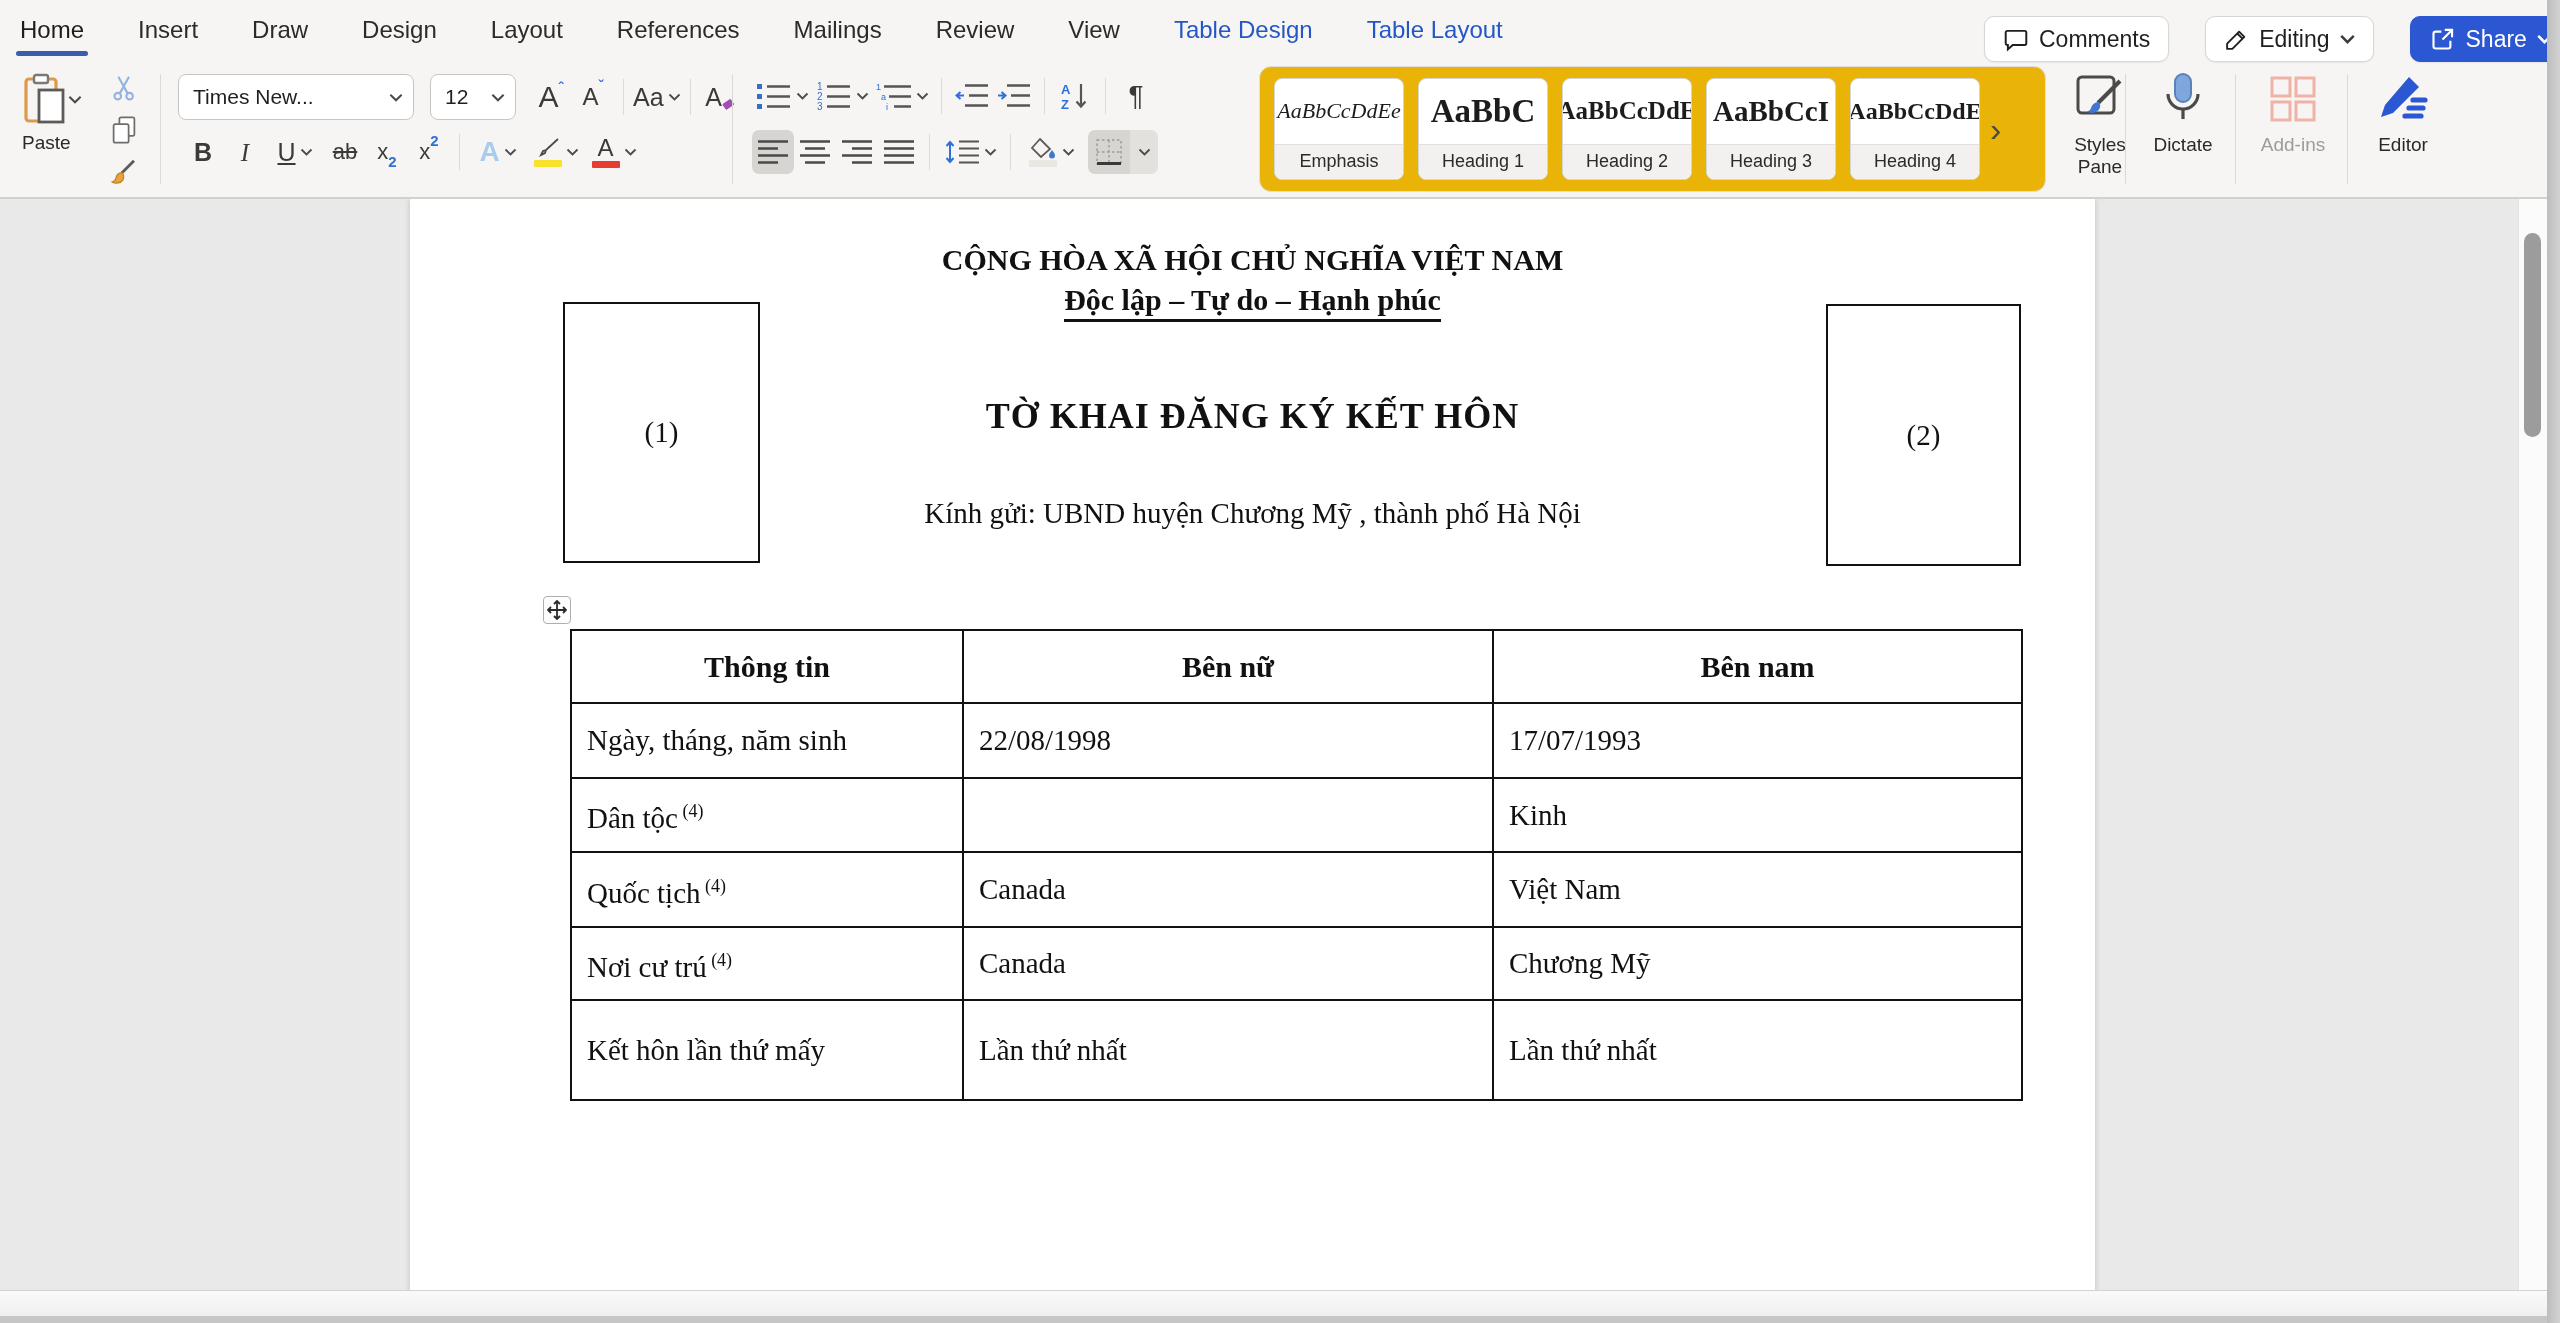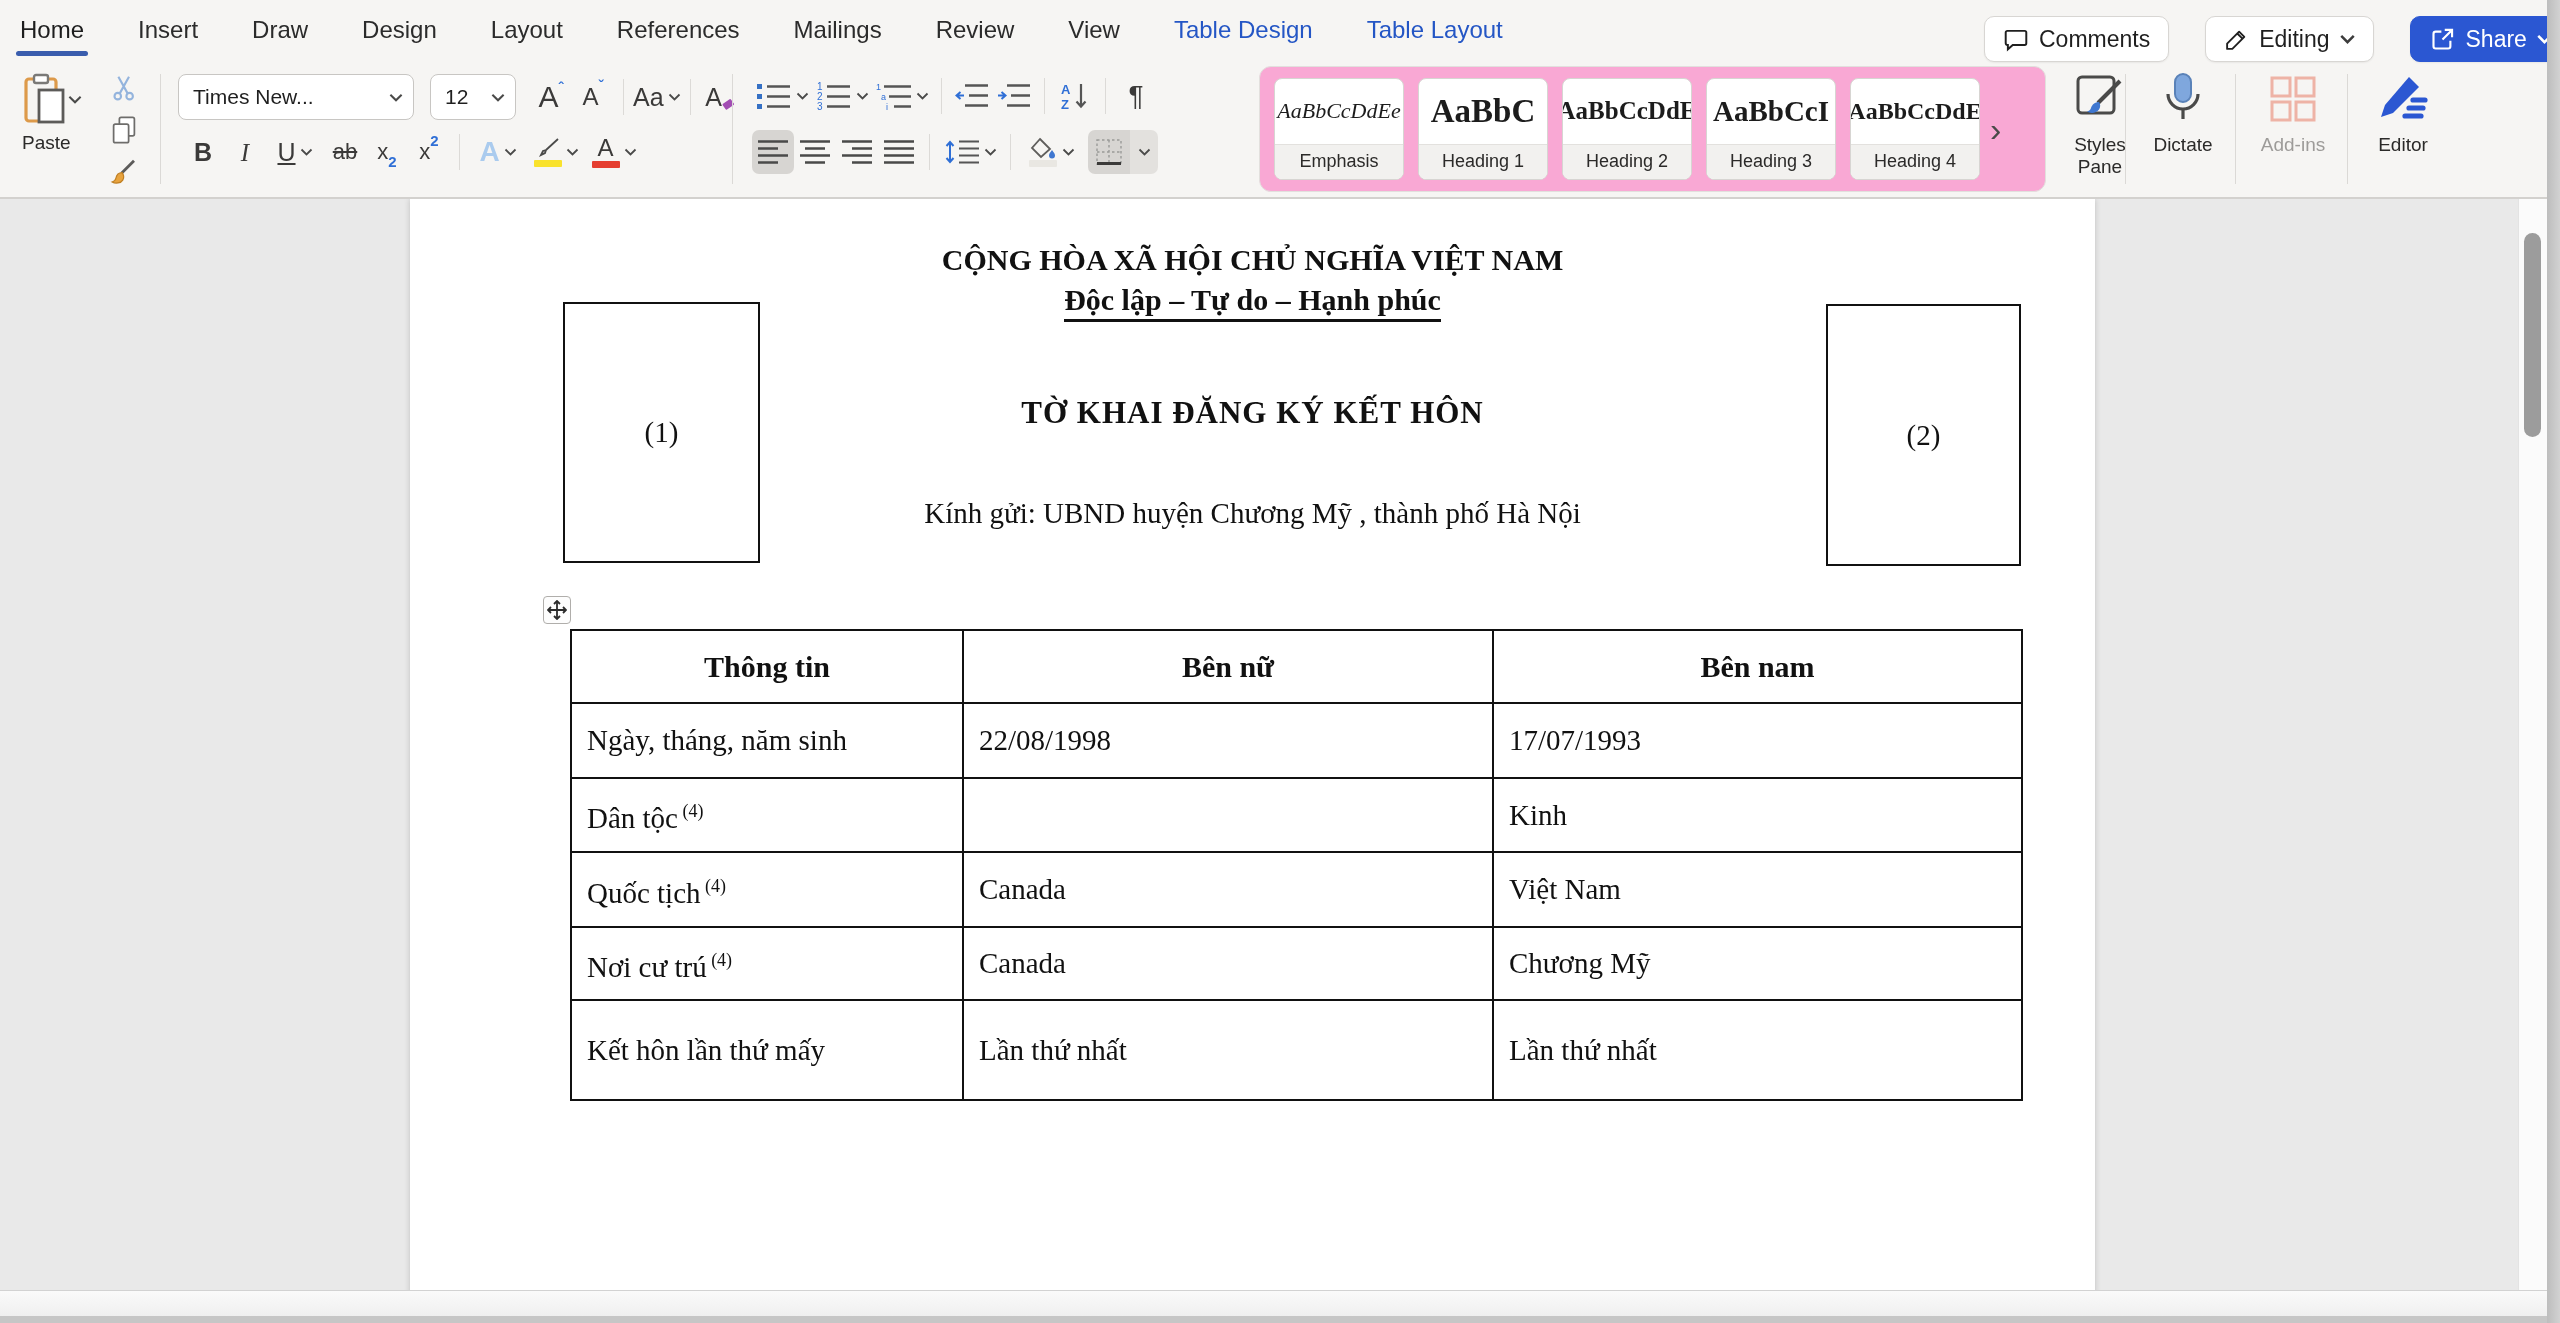--- a/index.html
+++ b/index.html
@@ -57,21 +57,21 @@
   .combo .dd polyline { fill:none; stroke:#4a4a49; stroke-width:1.8; }
 
   .glyph { font-size:25px; color:#3b3a39; line-height:1; }
   .serifB { font-family:"Liberation Serif",serif; }
   .u-line { text-decoration:underline; }
   .strike { text-decoration:line-through; }
   .blue-mark { color:#2f6fd6; font-size:15px; font-weight:bold; }
   .colorbar { display:block; height:7px; width:28px; margin-top:1px; border-radius:1px; }
 
   
-  .gallery { position:absolute; left:1259px; top:6px; width:787px; height:126px; background:#f9a8d4;
+  .gallery { position:absolute; left:1259px; top:6px; width:787px; height:126px; background:#eab308;
     border:1px solid #e2e0dd; border-radius:12px; display:flex; align-items:center; padding:0 6px 0 14px; }
   .gallery-items { display:flex; gap:14px; }
   .style-card { width:130px; height:102px; border:1px solid #d7d5d2; border-radius:8px; overflow:hidden;
     display:flex; flex-direction:column; background:#fff; }
   .style-sample { height:66px; display:flex; align-items:center; justify-content:center;
     font-family:"Liberation Serif","DejaVu Serif",serif; color:#1c1c1c; white-space:nowrap; overflow:hidden; }
   .style-sample.emphasis { font-style:italic; font-size:22px; }
   .style-sample.h1 { font-weight:bold; font-size:33px; }
   .style-sample.h2 { font-weight:bold; font-size:25px; }
   .style-sample.h3 { font-weight:bold; font-size:29px; }
@@ -89,21 +89,21 @@
   .canvas { position:absolute; left:0; top:199px; width:2518px; height:1091px; background:#e9e9e9; overflow:hidden; }
   .page { position:absolute; left:410px; top:0; width:1685px; height:1200px; background:#fff;
     box-shadow:0 0 6px rgba(0,0,0,.18); font-family:"Liberation Serif","DejaVu Serif",serif; color:#111; }
 
   .doc-h1 { position:absolute; top:44px; left:0; width:100%; text-align:center; font-weight:bold; font-size:30px; }
   .doc-h2 { position:absolute; top:84px; left:0; width:100%; text-align:center; font-weight:bold; font-size:30px; }
   .doc-h2 span { border-bottom:3px solid #111; padding-bottom:3px; }
   .photo-box { position:absolute; border:2px solid #111; display:flex; align-items:center; justify-content:center; font-size:29px; }
   .box1 { left:153px; top:103px; width:197px; height:261px; }
   .box2 { left:1416px; top:105px; width:195px; height:262px; }
-  .doc-title { position:absolute; top:196px; left:0; width:100%; text-align:center; font-weight:bold; font-size:31px; letter-spacing:1px; }
+  .doc-title { position:absolute; top:196px; left:0; width:100%; text-align:center; font-weight:bold; font-size:36px; letter-spacing:1px; }
   .doc-recipient { position:absolute; top:298px; left:0; width:100%; text-align:center; font-size:29px; }
 
   .table-handle { position:absolute; left:133px; top:397px; width:28px; height:28px; background:#fdfdfd;
     border:1px solid #b0aeab; border-radius:4px; display:flex; align-items:center; justify-content:center; }
 
   .form-table { position:absolute; left:160px; top:430px; width:1451px; border-collapse:collapse;
     table-layout:fixed; font-size:29px; }
   .form-table th, .form-table td { border:2px solid #111; vertical-align:middle; }
   .form-table th { font-weight:bold; text-align:center; height:73px; font-size:30px; }
   .form-table td { padding:4px 12px 4px 15px; line-height:49px; }

